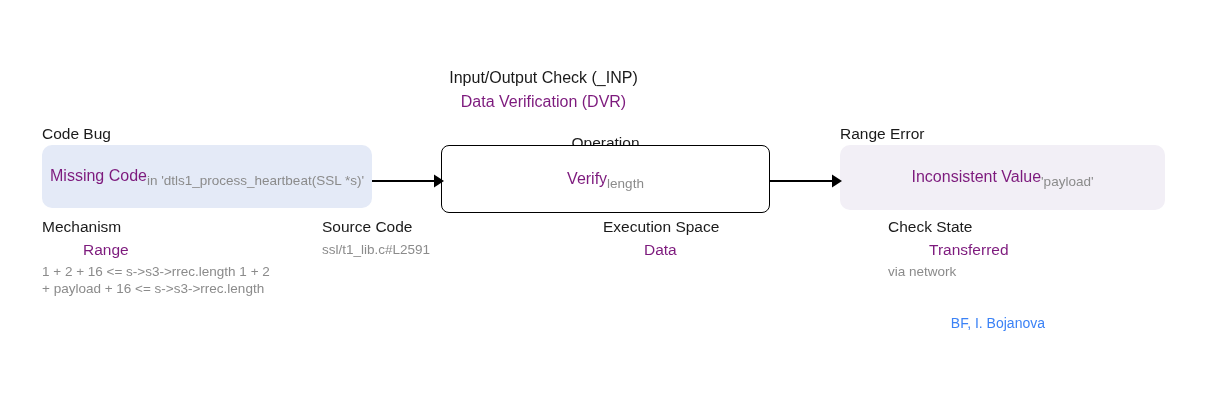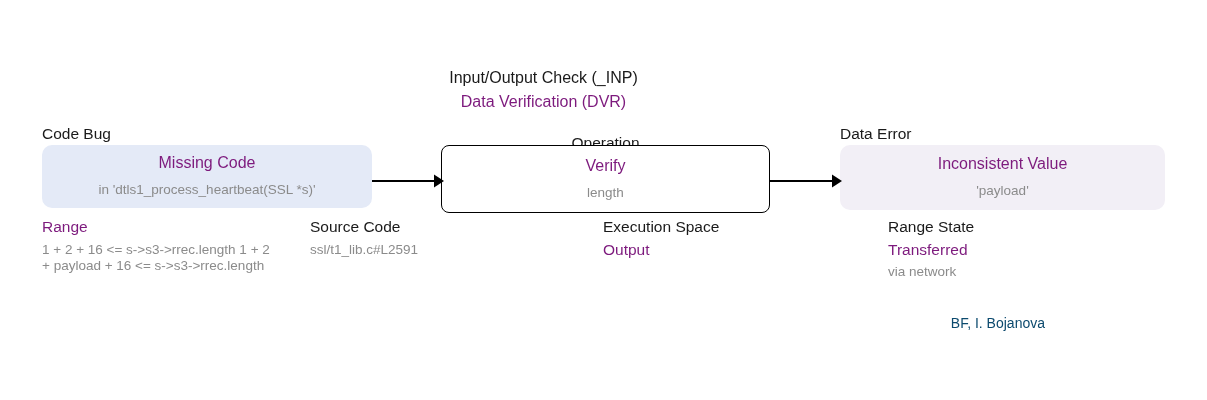--- a/index.html
+++ b/index.html
@@ -53,21 +53,21 @@
     line-height: 1;
   }
   #class-label { top: 70px; color: #1a1a1a; }
   #type-label  { top: 94px; color: #7d1a7d; }
 
   
   .node {
     position: absolute;
     box-sizing: border-box;
     display: flex;
-    flex-direction: column;
+    flex-direction: row;
     align-items: center;
     justify-content: center;
   }
   .node .name {
     font-size: 16px;
     color: #7d1a7d;
     line-height: 1.15;
     white-space: nowrap;
   }
   .node .sub {
@@ -103,49 +103,49 @@
   #cap-op  { left: 441px; top: 135px; width: 329px; text-align: center; }
   #cap-err { left: 840px; top: 126px; }
 
   
   .arrow { position: absolute; }
   #arrow-1 { left: 372px; top: 171px; }
   #arrow-2 { left: 770px; top: 171px; }
 
   
   #col-mech { left: 42px;  top: 219px; }
-  #col-src  { left: 310px; top: 219px; }
+  #col-src  { left: 322px; top: 219px; }
   #col-exec { left: 603px; top: 219px; }
   #col-state{ left: 888px; top: 219px; }
   .attr-col { position: absolute; }
   .attr-col .hdr   { position: static; display: block; margin-bottom: 7px; }
-  .attr-col .attr-val { position: static; display: block; margin-bottom: 7px; }
+  .attr-col .attr-val { position: static; display: block; margin-bottom: 7px; margin-left: 41px; }
   .attr-col .attr-note{ position: static; display: block; }
 
   
   #credit {
     position: absolute;
     right: 42px;
     top: 315px;
     font-size: 14px;
-    color: #0c4a6e;
+    color: #3b82f6;
     white-space: nowrap;
   }
 </style>
 </head>
 <body>
 
 <div id="canvas">
 
   <div class="toplabel" id="class-label">Input/Output Check (_INP)</div>
   <div class="toplabel" id="type-label">Data Verification (DVR)</div>
 
   <div class="hdr" id="cap-bug">Code Bug</div>
   <div class="hdr" id="cap-op">Operation</div>
-  <div class="hdr" id="cap-err">Data Error</div>
+  <div class="hdr" id="cap-err">Range Error</div>
 
   <div class="node" id="bug-node">
     <div class="name">Missing Code</div>
     <div class="sub">in 'dtls1_process_heartbeat(SSL *s)'</div>
   </div>
 
   <div class="node" id="op-node">
     <div class="name">Verify</div>
     <div class="sub">length</div>
   </div>
@@ -162,36 +162,37 @@
     </svg>
   </div>
   <div class="arrow" id="arrow-2">
     <svg width="72" height="20" viewBox="0 0 72 20">
       <line x1="0" y1="10" x2="62" y2="10" stroke="#000000" stroke-width="2"></line>
       <polygon points="62,3.5 72,10 62,16.5" fill="#000000"></polygon>
     </svg>
   </div>
 
   <div class="attr-col" id="col-mech">
+    <span class="hdr">Mechanism</span>
     <span class="attr-val">Range</span>
     <span class="attr-note">1 + 2 + 16  &lt;= s-&gt;s3-&gt;rrec.length 1 + 2</span>
     <span class="attr-note">+ payload + 16 &lt;= s-&gt;s3-&gt;rrec.length</span>
   </div>
 
   <div class="attr-col" id="col-src">
     <span class="hdr">Source Code</span>
     <span class="attr-note">ssl/t1_lib.c#L2591</span>
   </div>
 
   <div class="attr-col" id="col-exec">
     <span class="hdr">Execution Space</span>
-    <span class="attr-val">Output</span>
+    <span class="attr-val">Data</span>
   </div>
 
   <div class="attr-col" id="col-state">
-    <span class="hdr">Range State</span>
+    <span class="hdr">Check State</span>
     <span class="attr-val">Transferred</span>
     <span class="attr-note">via network</span>
   </div>
 
   <div id="credit">BF, I. Bojanova</div>
 
 </div>
 
 </body></html>

